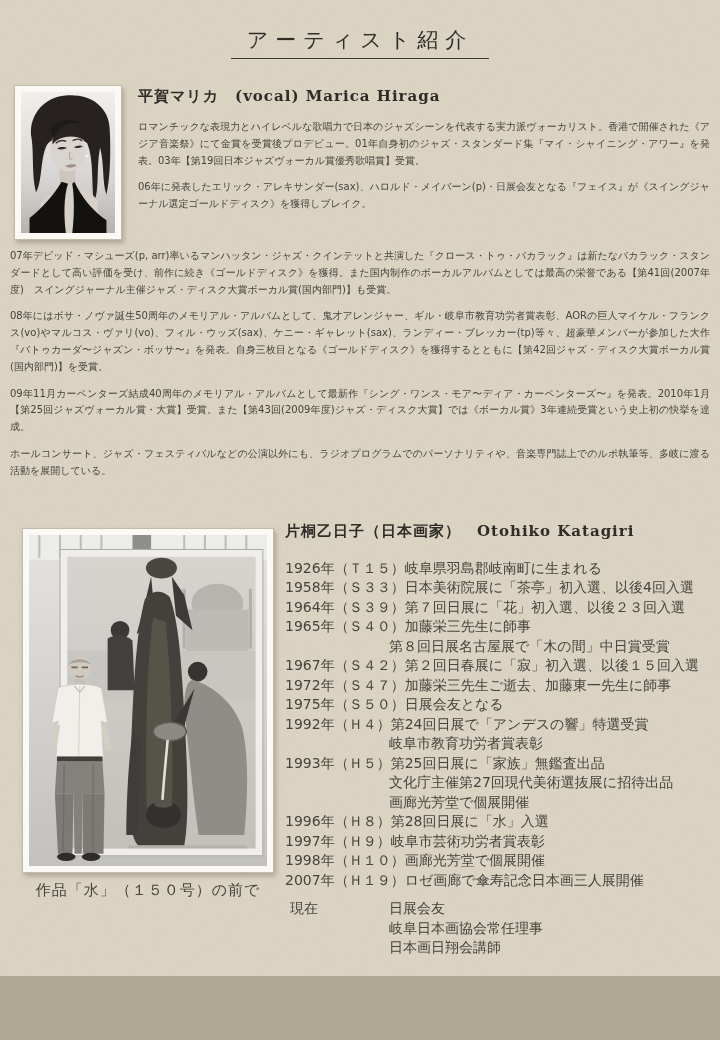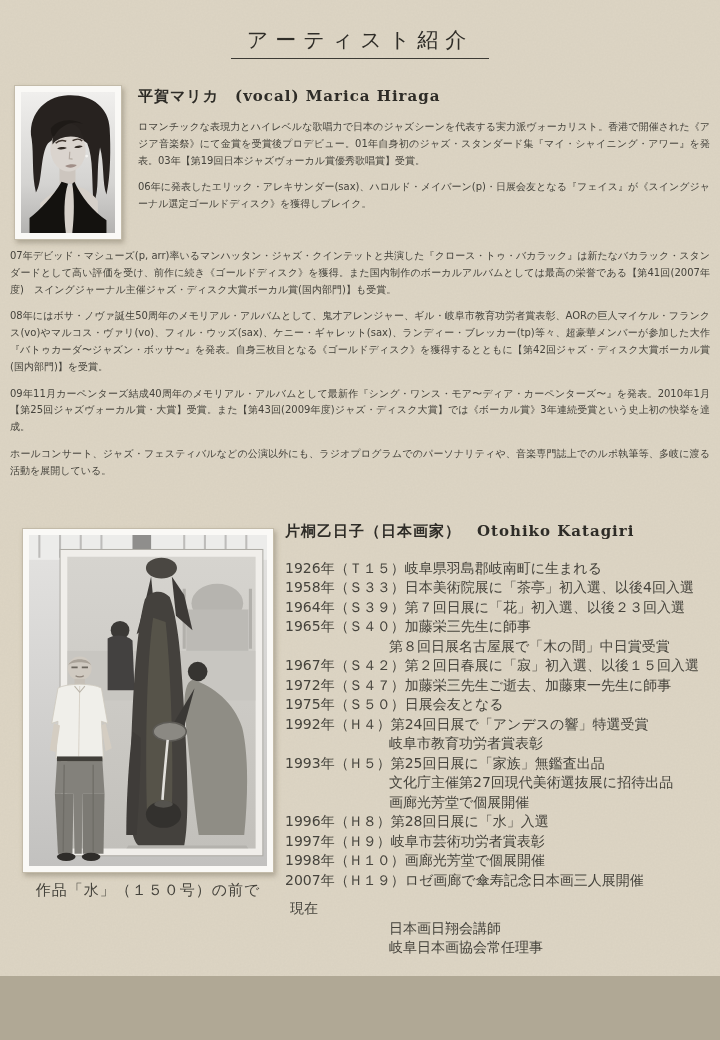--- a/index.html
+++ b/index.html
@@ -321,27 +321,28 @@
             </div>
           <div class="t-row">
               <span class="t-label">2007年（Ｈ１９）</span>
               <span class="t-text">ロゼ画廊で傘寿記念日本画三人展開催</span>
             </div>
         </div>
 
         <div class="current-block">
           <div class="t-row">
               <span class="t-label">現在</span>
+              <span class="t-text">日展会友</span>
+            </div>
+          <div class="t-row">
+              <span class="t-label"></span>
+              <span class="t-text">岐阜日本画協会常任理事</span>
             </div>
           <div class="t-row">
               <span class="t-label"></span>
               <span class="t-text">日本画日翔会講師</span>
-            </div>
-          <div class="t-row">
-              <span class="t-label"></span>
-              <span class="t-text">岐阜日本画協会常任理事</span>
             </div>
         </div>
       </div>
     </section>
 
   </div>
 </div>
 
 </body></html>

